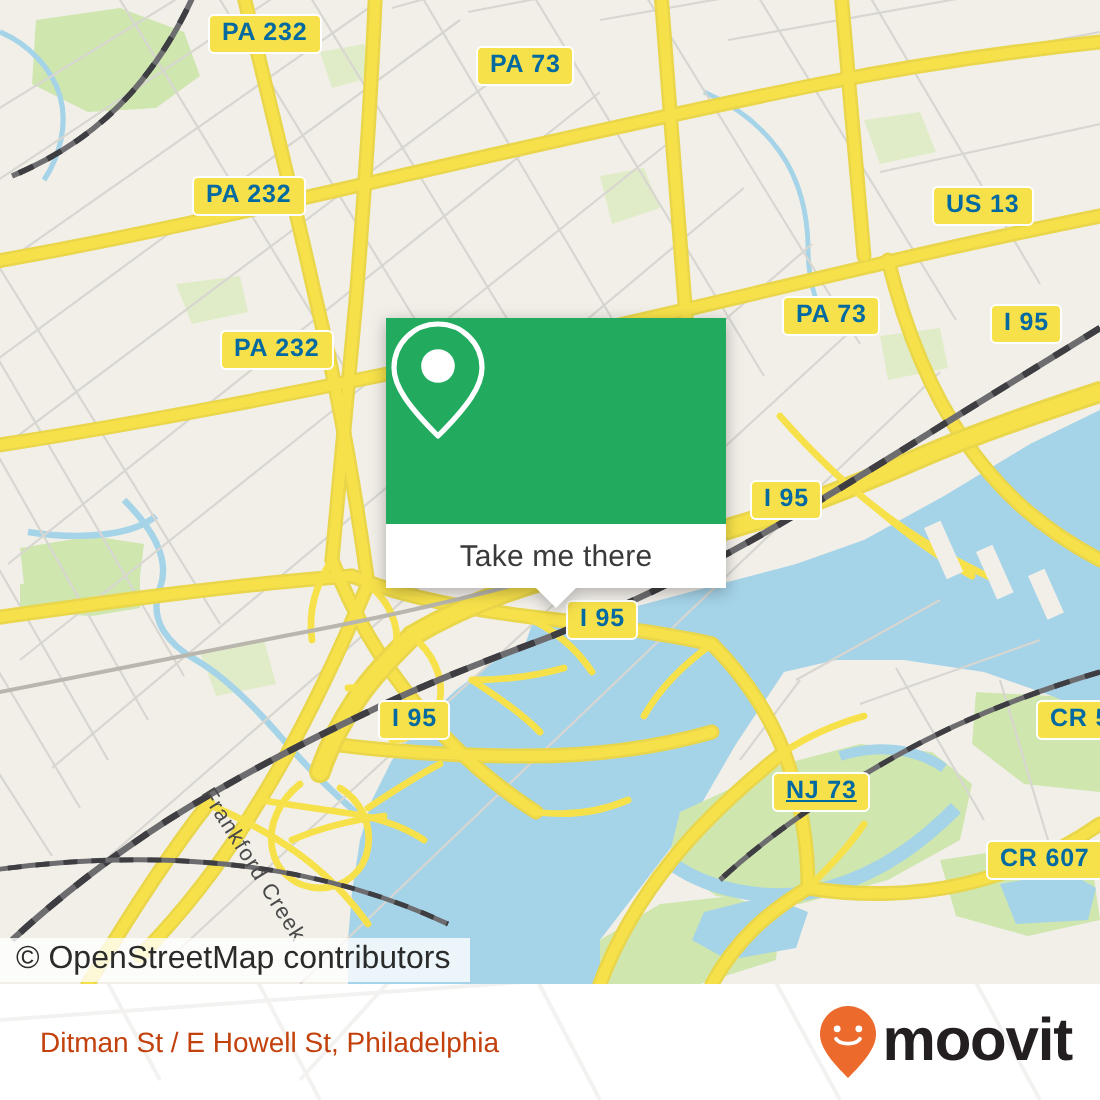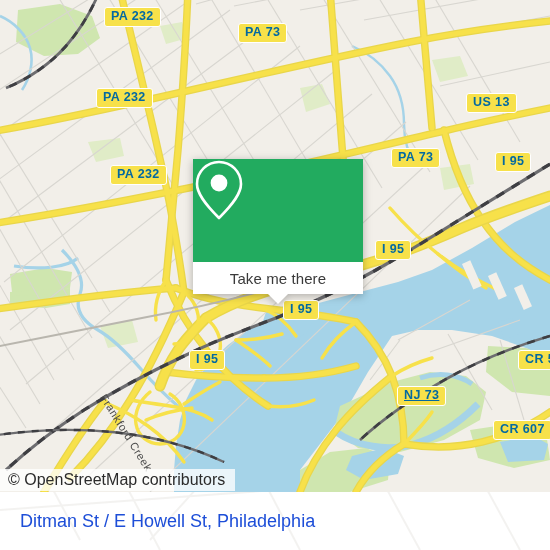--- a/index.html
+++ b/index.html
@@ -72,22 +72,22 @@
   #bottombar {
     position: absolute; left: 0; top: 492px;
     width: 550px; height: 58px;
     background: #ffffff;
     overflow: hidden;
   }
   #bottombar-bg { position: absolute; left: 0; top: -492px; opacity: 0.30; }
   #bottom-title {
     position: absolute; left: 20px; top: 50%;
     transform: translateY(-50%);
-    font-size: 18px;
-    color: #1d4ed8;
+    font-size: 14px;
+    color: #c2410c;
     white-space: nowrap;
     z-index: 2;
   }
   #brand {
     position: absolute; right: 14px; top: 50%;
     transform: translateY(-50%);
     display: flex; align-items: center; gap: 2px;
     z-index: 2;
   }
   #brand-text {
@@ -334,21 +334,21 @@
     <div class="shield" style="left:238px;  top:23px;">PA 73</div>
     <div class="shield" style="left:96px;   top:88px;">PA 232</div>
     <div class="shield" style="left:466px;  top:93px;">US 13</div>
     <div class="shield" style="left:110px;  top:165px;">PA 232</div>
     <div class="shield" style="left:391px;  top:148px;">PA 73</div>
     <div class="shield" style="left:495px;  top:152px;">I 95</div>
     <div class="shield" style="left:375px;  top:240px;">I 95</div>
     <div class="shield" style="left:283px;  top:300px;">I 95</div>
     <div class="shield" style="left:189px;  top:350px;">I 95</div>
     <div class="shield" style="left:518px;  top:350px;">CR 543</div>
-    <div class="shield" style="left:397px;  top:386px;text-decoration:underline;">NJ 73</div>
+    <div class="shield" style="left:386px;  top:386px;text-decoration:underline;">NJ 73</div>
     <div class="shield" style="left:493px;  top:420px;">CR 607</div>
 
     <div id="attrib">© OpenStreetMap contributors</div>
 
     <div id="popup">
       <div id="popup-head">
         <svg width="52" height="62" viewBox="0 0 52 62">
           <path d="M26,3 C13.8,3 4,12.8 4,25 C4,34 11,44 26,59 C41,44 48,34 48,25 C48,12.8 38.2,3 26,3 Z" fill="none" stroke="#ffffff" stroke-width="2.6" stroke-linejoin="round"></path>
           <circle cx="26" cy="24" r="8.4" fill="#ffffff"></circle>
         </svg>
@@ -372,15 +372,24 @@
         <path d="M190,340 L300,550"></path>
         <path d="M300,330 L420,550"></path>
         <path d="M400,330 L520,550"></path>
         <path d="M0,510 L550,470"></path>
         <path d="M0,470 L550,436"></path>
       </g>
     </svg>
 
     <div id="bottom-title">Ditman St / E Howell St, Philadelphia</div>
 
+    <div id="brand">
+      <svg width="30" height="38" viewBox="0 0 30 38">
+        <path d="M15,1 C7.3,1 1,7.3 1,15 C1,22 7,29 15,37 C23,29 29,22 29,15 C29,7.3 22.7,1 15,1 Z" fill="#ec6a2c"></path>
+        <circle cx="9.6" cy="12.4" r="1.7" fill="#ffffff"></circle>
+        <circle cx="20.4" cy="12.4" r="1.7" fill="#ffffff"></circle>
+        <path d="M9,17.4 C11,20.6 19,20.6 21,17.4" fill="none" stroke="#ffffff" stroke-width="1.9" stroke-linecap="round"></path>
+      </svg>
+      <span id="brand-text">moovit</span>
+    </div>
   </div>
 
 </div>
 
 </body></html>

